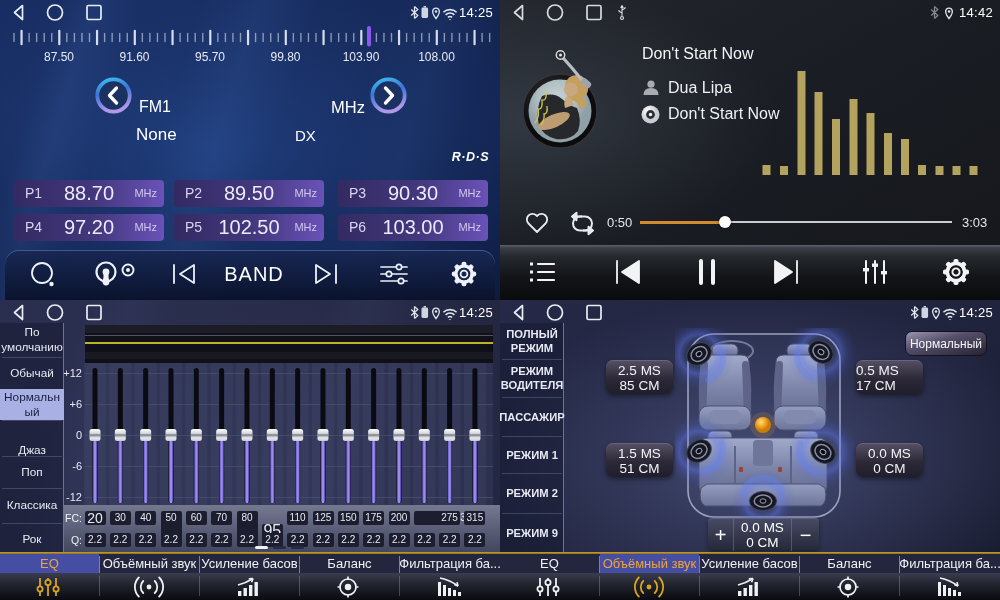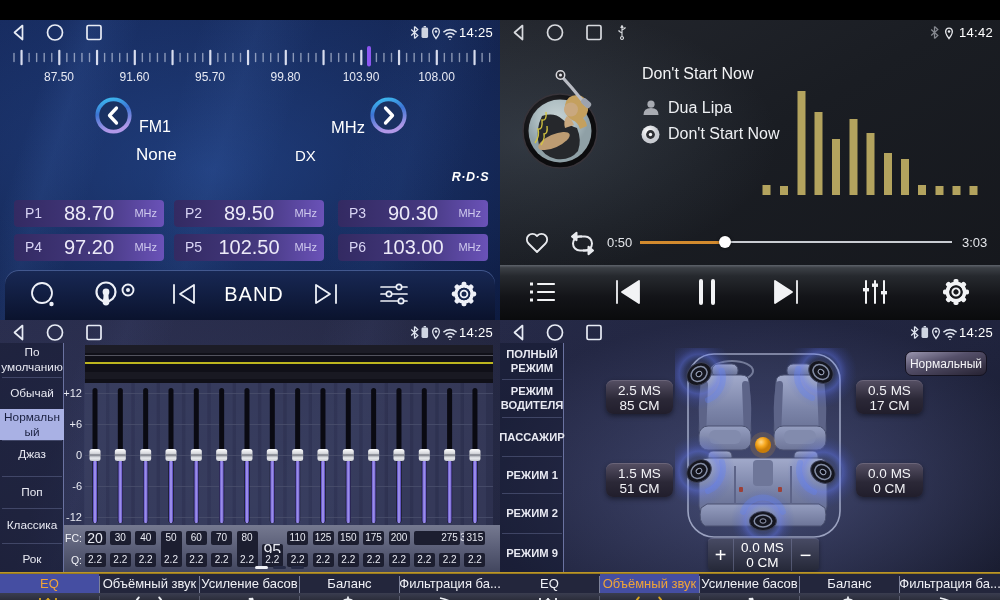--- a/index.html
+++ b/index.html
@@ -1,17 +1,17 @@
 <!DOCTYPE html>
 <html><head><meta charset="utf-8">
 <style>
 html,body{margin:0;padding:0;width:1000px;height:600px;overflow:hidden;background:#000;
 font-family:"Liberation Sans",sans-serif;}
 *{box-sizing:border-box;}
-.quad{position:absolute;width:500px;height:300px;overflow:hidden;margin-top:20px;}
+.quad{position:absolute;width:500px;height:300px;overflow:hidden;}
 #q1{left:0;top:0;background:
  linear-gradient(107deg, rgba(0,0,0,0) 10%, rgba(100,150,240,.09) 16%, rgba(0,0,0,0) 24%, rgba(0,0,0,0) 34%, rgba(100,150,240,.08) 44%, rgba(0,0,0,0) 54%, rgba(0,0,0,0) 66%, rgba(80,130,220,.06) 76%, rgba(0,0,0,0) 86%),
  radial-gradient(130% 120% at 42% 50%, rgba(45,90,175,.48), rgba(10,20,50,0) 62%),
  linear-gradient(160deg,#16295b 0%,#13234e 40%,#0d1a3f 100%);}
 #q2{left:500px;top:0;background:
  radial-gradient(90% 80% at 6% 40%, rgba(120,140,160,.22), rgba(20,22,28,0) 55%),
  linear-gradient(150deg,#23262d 0%,#1a1d23 45%,#15171c 100%);}
 #q3{left:0;top:300px;background:
  linear-gradient(107deg, rgba(0,0,0,0) 15%, rgba(120,140,220,.05) 22%, rgba(0,0,0,0) 30%, rgba(0,0,0,0) 55%, rgba(120,140,220,.05) 63%, rgba(0,0,0,0) 71%),
  radial-gradient(120% 110% at 50% 60%, rgba(70,78,130,.35), rgba(22,25,45,0) 70%),
@@ -402,21 +402,21 @@
   </svg>
   <div class="time" style="right:7px;">14:25</div>
 
   <div class="abs" style="left:0;top:23px;width:64px;height:233px;background:rgba(18,22,44,.45);border-right:1.5px solid #6a72a0;"></div>
   <div class="sideitem" style="top:23px;height:34px;">По<br>умолчанию</div>
   <div class="sidesep" style="top:57px;"></div>
   <div class="sideitem" style="top:57px;height:32px;">Обычай</div>
   <div class="sidesep" style="top:89px;"></div>
   <div class="sideitem" style="top:89px;height:31px;background:#a9b1e4;color:#1a2040;">Нормальн<br>ый</div>
   <div class="sidesep" style="top:120px;"></div>
-  <div class="sideitem" style="top:116px;height:36px;text-align:center;">Джаз</div>
+  <div class="sideitem" style="top:132px;height:36px;text-align:center;">Джаз</div>
   <div class="sidesep" style="top:156px;"></div>
   <div class="sideitem" style="top:156px;height:32px;">Поп</div>
   <div class="sidesep" style="top:188px;"></div>
   <div class="sideitem" style="top:188px;height:35px;">Классика</div>
   <div class="sidesep" style="top:223px;"></div>
   <div class="sideitem" style="top:223px;height:33px;">Рок</div>
 
   <svg class="abs" style="left:64px;top:23px;" width="436" height="233" viewBox="0 0 436 233">
     <defs>
         <linearGradient id="thumbg" x1="0" y1="0" x2="0" y2="1">
@@ -819,21 +819,21 @@
           <ellipse rx="3" ry="2.2" fill="#0a0a12" stroke="#9aa2b8" stroke-width="1"></ellipse>
         </g>
 </g>
 <circle cx="88" cy="97" r="13" fill="rgba(250,170,40,.15)"></circle>
       <circle cx="88" cy="97" r="8" fill="url(#ball)"></circle>
 
   </svg>
 
   <div class="abs" style="left:106px;top:60px;width:67px;height:34px;background:linear-gradient(#544e62,#2b2837 55%,#211e2c);border-radius:7px;border-top:1px solid #6a6478;color:#f2f2f6;font-size:13.5px;text-align:center;line-height:15px;padding-top:2px;box-shadow:0 2px 5px rgba(0,0,0,.45);">2.5 MS<br>85 CM</div>
   <div class="abs" style="left:106px;top:143px;width:67px;height:34px;background:linear-gradient(#544e62,#2b2837 55%,#211e2c);border-radius:7px;border-top:1px solid #6a6478;color:#f2f2f6;font-size:13.5px;text-align:center;line-height:15px;padding-top:2px;box-shadow:0 2px 5px rgba(0,0,0,.45);">1.5 MS<br>51 CM</div>
-  <div class="abs" style="left:356px;top:60px;width:67px;height:34px;background:linear-gradient(#544e62,#2b2837 55%,#211e2c);border-radius:7px;border-top:1px solid #6a6478;color:#f2f2f6;font-size:13.5px;text-align:center;line-height:15px;padding-top:2px;box-shadow:0 2px 5px rgba(0,0,0,.45);">0.5 MS<br>17 CM</div>
+  <div class="abs" style="left:356px;top:60px;width:67px;height:34px;background:linear-gradient(#544e62,#2b2837 55%,#211e2c);border-radius:7px;border-top:1px solid #6a6478;color:#f2f2f6;font-size:13.5px;text-align:left;line-height:15px;padding-top:2px;box-shadow:0 2px 5px rgba(0,0,0,.45);">0.5 MS<br>17 CM</div>
   <div class="abs" style="left:356px;top:143px;width:67px;height:34px;background:linear-gradient(#544e62,#2b2837 55%,#211e2c);border-radius:7px;border-top:1px solid #6a6478;color:#f2f2f6;font-size:13.5px;text-align:center;line-height:15px;padding-top:2px;box-shadow:0 2px 5px rgba(0,0,0,.45);">0.0 MS<br>0 CM</div>
 
   <div class="abs" style="left:208px;top:218px;width:111px;height:32px;background:linear-gradient(#474a63,#262939);border-radius:4px;border-top:1px solid #5c6080;color:#fff;box-shadow:0 2px 4px rgba(0,0,0,.4);">
     <div class="abs" style="left:0;top:0;width:26px;height:32px;border-right:1px solid rgba(120,125,160,.5);font-size:20px;font-weight:300;display:flex;align-items:center;justify-content:center;">+</div>
     <div class="abs" style="left:26px;top:0;width:57px;height:32px;font-size:13.5px;text-align:center;line-height:15px;padding-top:1px;">0.0 MS<br>0 CM</div>
     <div class="abs" style="left:83px;top:0;width:28px;height:32px;border-left:1px solid rgba(120,125,160,.5);font-size:20px;display:flex;align-items:center;justify-content:center;">−</div>
   </div>
 
   <div class="tabbar">
     <div class="tabtop"></div>

